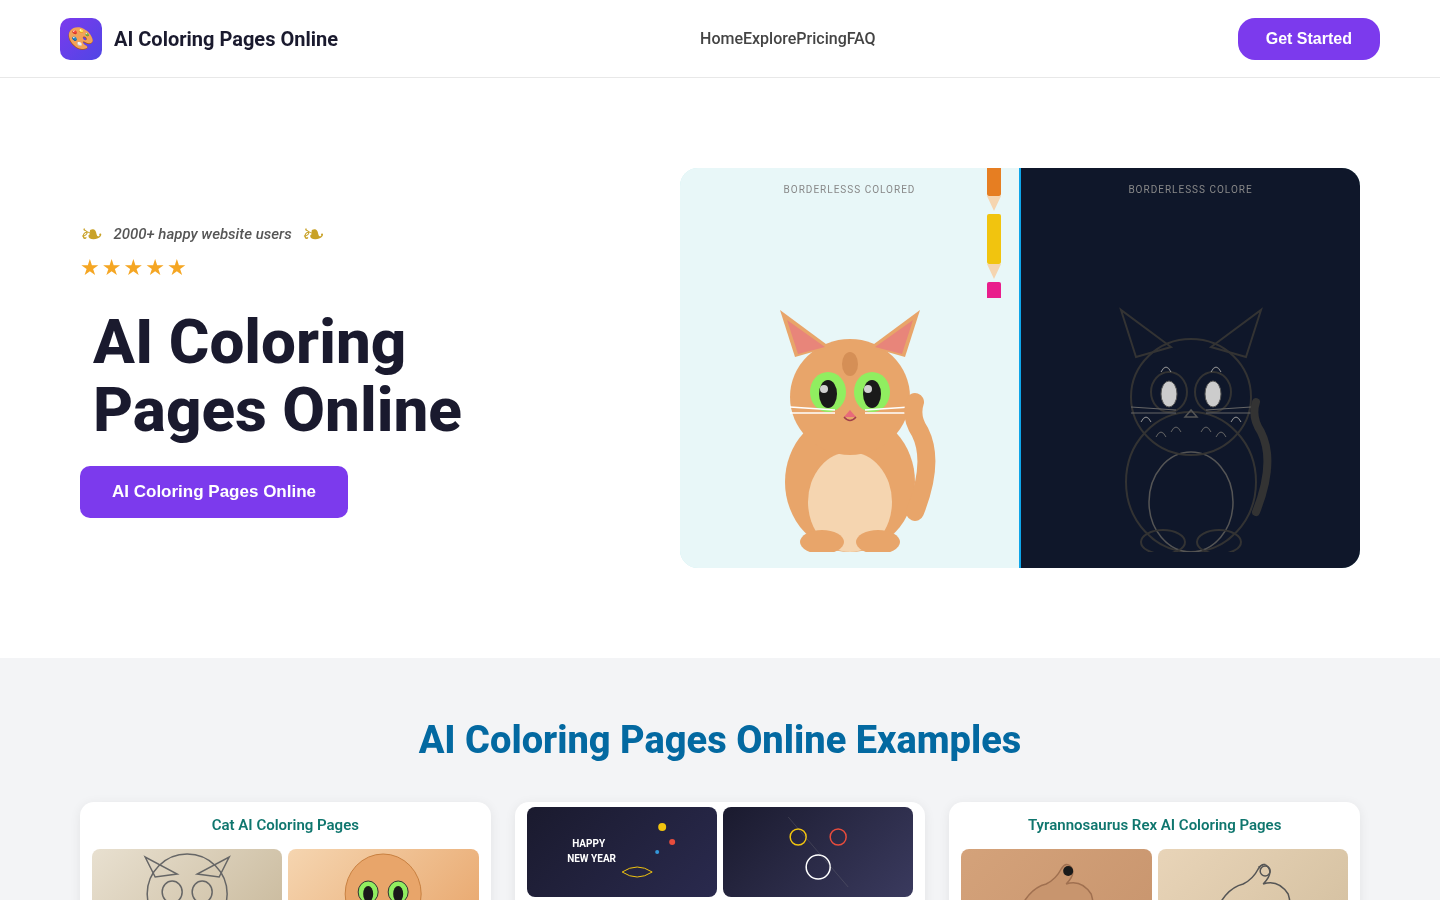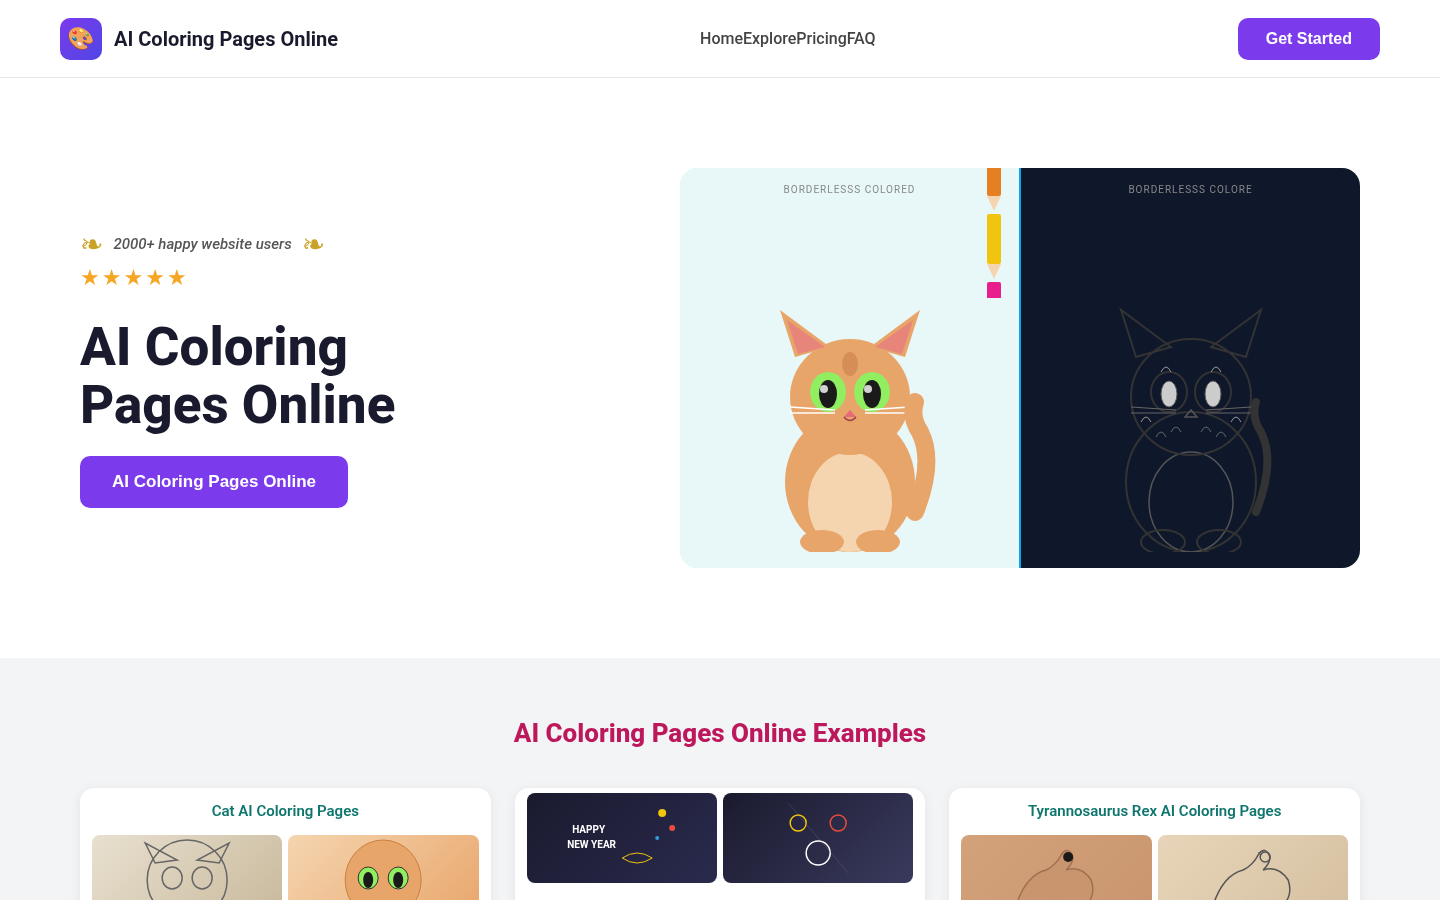--- a/index.html
+++ b/index.html
@@ -15,36 +15,36 @@
     .nav-logo {
       width: 42px; height: 42px; border-radius: 10px;
       background: linear-gradient(135deg, #7c3aed, #4f46e5);
       display: flex; align-items: center; justify-content: center;
       font-size: 22px;
     }
     .nav-title { font-size: 20px; font-weight: 700; color: #1a1a2e; }
     .nav-links { display: flex; align-items: center; }
     .nav-links a { text-decoration: none; color: #444; font-size: 16px; font-weight: 500; }
     .btn-get-started {
-      background: #7c3aed; color: #fff; border: none; border-radius: 10px;
+      background: #7c3aed; color: #fff; border: none; border-radius: 17px;
       padding: 12px 28px; font-size: 16px; font-weight: 600; cursor: pointer;
     }
 
     
     .hero {
       display: flex; align-items: center; justify-content: space-between;
       padding: 60px 80px 60px 80px; min-height: 580px; background: #fff;
     }
     .hero-left { max-width: 480px; }
     .hero-social-proof { display: flex; flex-direction: column; align-items: flex-start; margin-bottom: 28px; }
     .social-proof-row { display: flex; align-items: center; gap: 10px; }
     .laurel { font-size: 28px; color: #c9a227; }
     .social-proof-text { font-size: 15px; color: #555; font-weight: 500; font-style: italic; }
     .stars { color: #f5a623; font-size: 22px; letter-spacing: 2px; margin-top: 4px; }
-    .hero-heading { font-size: 53px; font-weight: 800; line-height: 1.1; color: #1a1a2e; margin-bottom: 22px; }
+    .hero-heading { font-size: 62px; font-weight: 800; line-height: 1.1; color: #1a1a2e; margin-bottom: 22px; margin-left: 13px; }
     .hero-sub { font-size: 17px; color: #555; line-height: 1.6; margin-bottom: 36px; max-width: 380px; }
     .btn-cta {
       background: #7c3aed; color: #fff; border: none; border-radius: 10px;
       padding: 16px 32px; font-size: 17px; font-weight: 600; cursor: pointer;
     }
 
     
     .hero-image-wrapper {
       flex: 0 0 680px; max-width: 680px;
       background: #c8eef0; border-radius: 18px; overflow: hidden;
@@ -64,21 +64,21 @@
     .pencils-strip {
       position: absolute; right: 4px; top: 50%; transform: translateY(-50%);
       display: flex; flex-direction: column; gap: 3px;
     }
 
     
     .examples-section {
       background: #f3f4f6; padding: 60px 80px;
     }
     .examples-title {
-      text-align: center; font-size: 26px; font-weight: 800; color: #be185d;
+      text-align: center; font-size: 38px; font-weight: 800; color: #0369a1;
       margin-bottom: 40px;
     }
     .examples-grid {
       display: grid; grid-template-columns: repeat(3, 1fr); gap: 24px;
     }
     .example-card {
       background: #fff; border-radius: 14px; overflow: hidden;
       box-shadow: 0 2px 12px rgba(0,0,0,0.07); padding-bottom: 12px;
     }
     .example-card-title {

